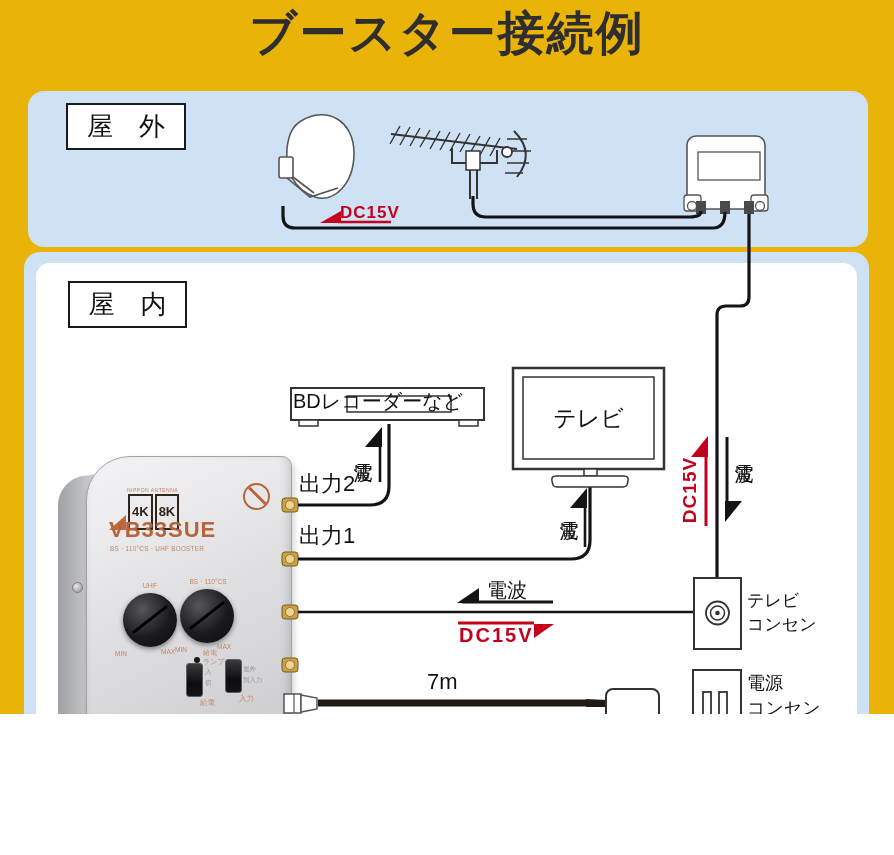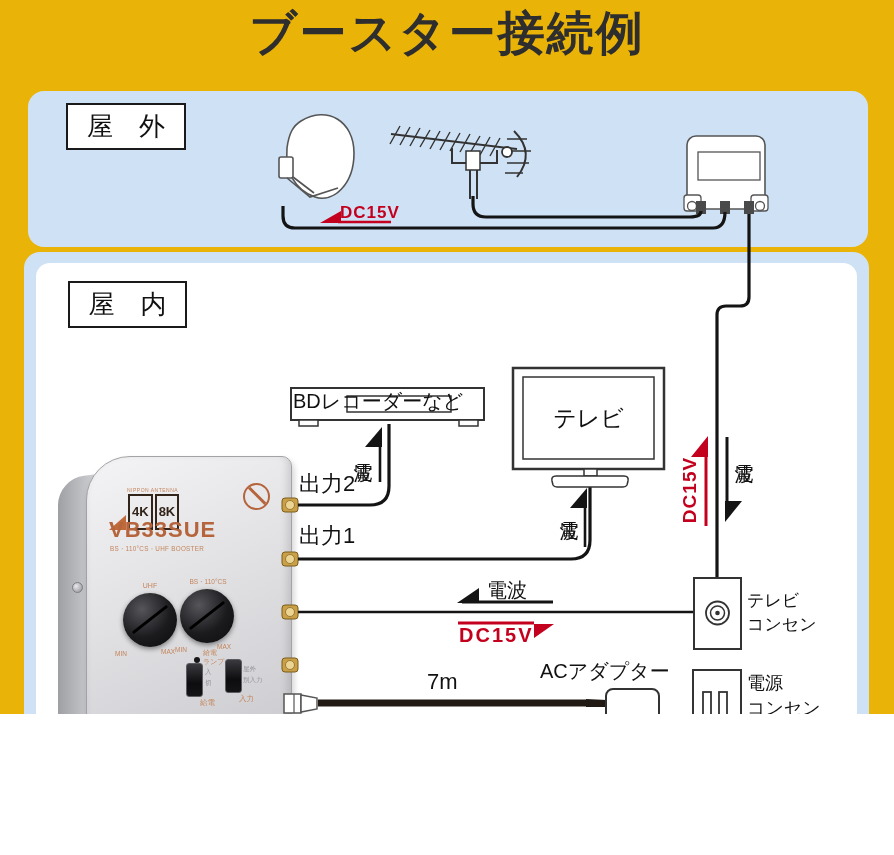--- a/index.html
+++ b/index.html
@@ -261,20 +261,19 @@
   <div id="lbl-tv" class="lbl">テレビ</div>
   <div id="lbl-out2" class="lbl">出力2</div>
   <div id="lbl-out1" class="lbl">出力1</div>
   <div id="lbl-denpa-rec" class="lbl vtext">電波</div>
   <div id="lbl-denpa-tv" class="lbl vtext">電波</div>
   <div id="lbl-dc15v-vert" class="lbl red">DC15V</div>
   <div id="lbl-denpa-down" class="lbl vtext">電波</div>
   <div id="lbl-denpa-in" class="lbl">電波</div>
   <div id="lbl-dc15v-in" class="lbl red">DC15V</div>
   <div id="lbl-2m" class="lbl">7m</div>
-  <div id="lbl-acadapter" class="lbl">ACアダプター</div>
   <div id="lbl-tv-outlet" class="lbl">テレビ
 コンセン</div>
   <div id="lbl-power-outlet" class="lbl">電源
 コンセン
 (AC100</div>
 
 </div>
 
 </body></html>

